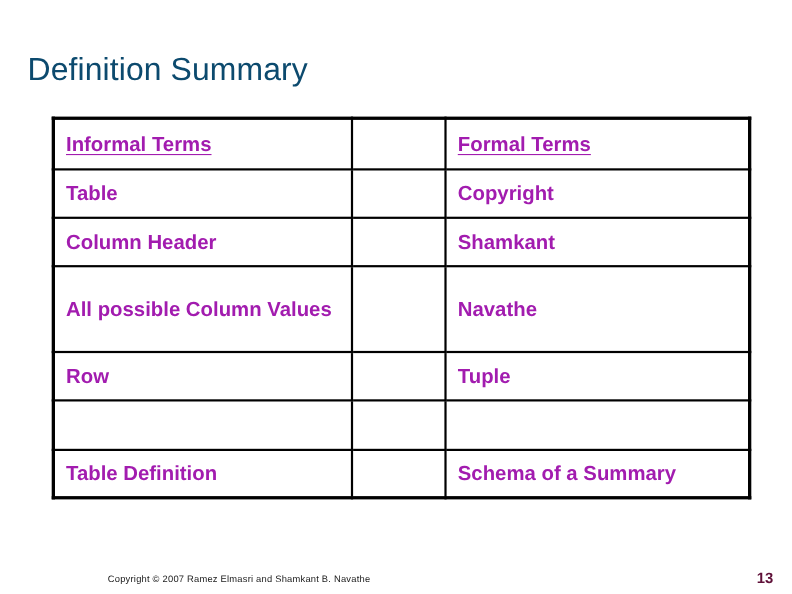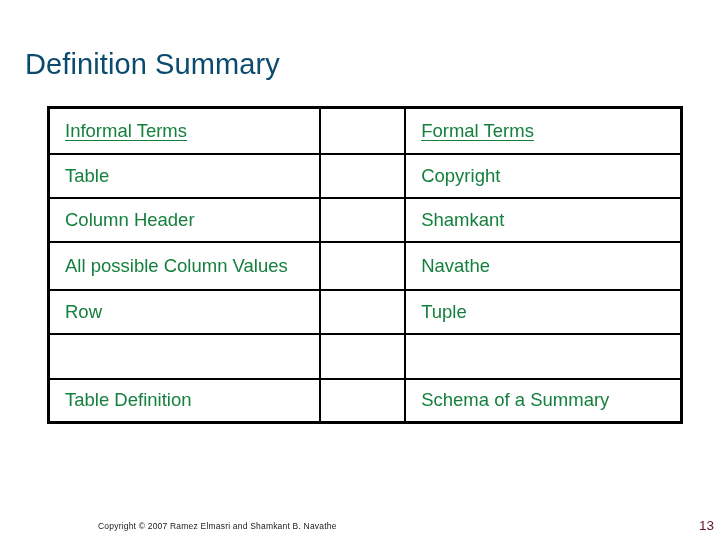--- a/index.html
+++ b/index.html
@@ -40,34 +40,35 @@
     width: 636px;
   }
   table.defs {
     border-collapse: collapse;
     width: 636px;
     table-layout: fixed;
     border: 3px solid #000000;
   }
   table.defs td {
     border: 2px solid #000000;
-    padding: 0 4px 0 15px;
+    padding: 0 4px 0 10px;
     vertical-align: middle;
     font-size: 18.5px;
     line-height: 22px;
-    color: #15803d;
+    color: #a21caf;
     height: 44px;
     box-sizing: border-box;
+    font-weight: bold;
   }
   col.c-informal { width: 270px; }
   col.c-mid      { width: 85px; }
   col.c-formal   { width: 275px; }
 
   tr.row-header td { height: 46px; }
-  tr.row-tall td   { height: 48px; }
+  tr.row-tall td   { height: 78px; }
   tr.row-empty td  { height: 45px; }
 
   .cell-underline {
     text-decoration: underline;
     text-underline-offset: 3px;
   }
   .cell-text { display: block; }
 
   .footer-copy {
     position: absolute;
@@ -78,24 +79,23 @@
     color: #1a1a1a;
     white-space: nowrap;
     letter-spacing: 0.2px;
     margin-left: 30px;
   }
   .page-number {
     position: absolute;
     left: 688px;
     top: 518px;
     font-size: 13.5px;
-    font-weight: normal;
+    font-weight: bold;
     line-height: 16px;
     white-space: nowrap;
-    margin-left: 11px;
   }
 </style>
 </head>
 <body style="background: rgb(255, 255, 255);">
 
 <div class="slide">
 
   <div class="slide-title">Definition Summary</div>
 
   <div class="table-wrap">

